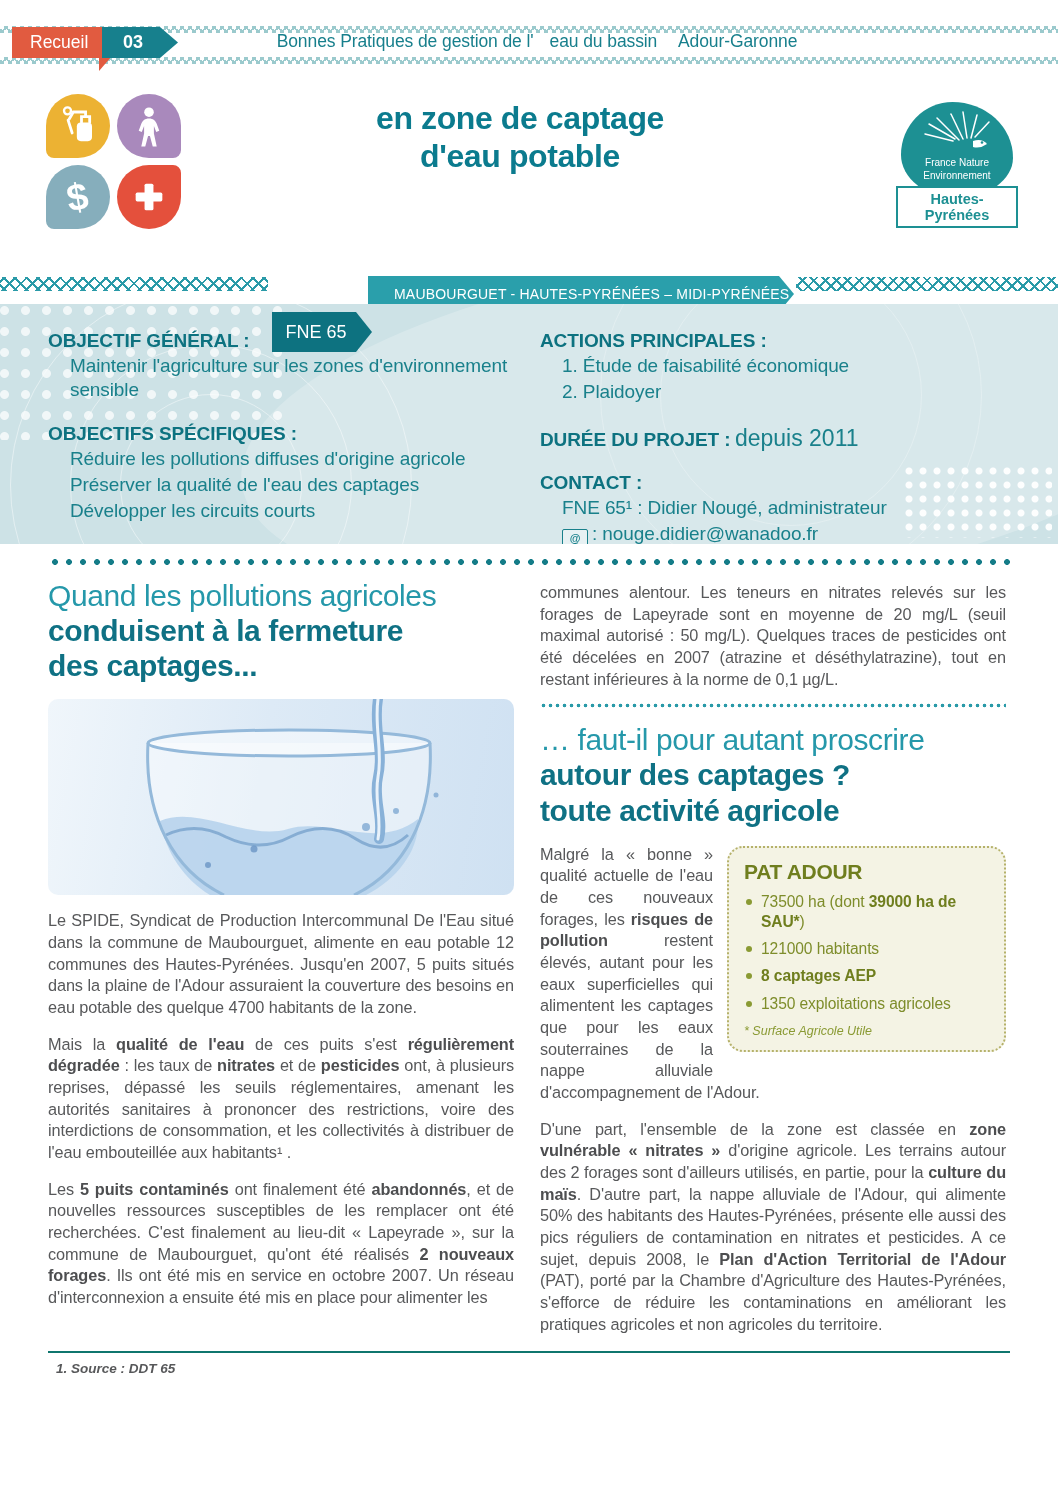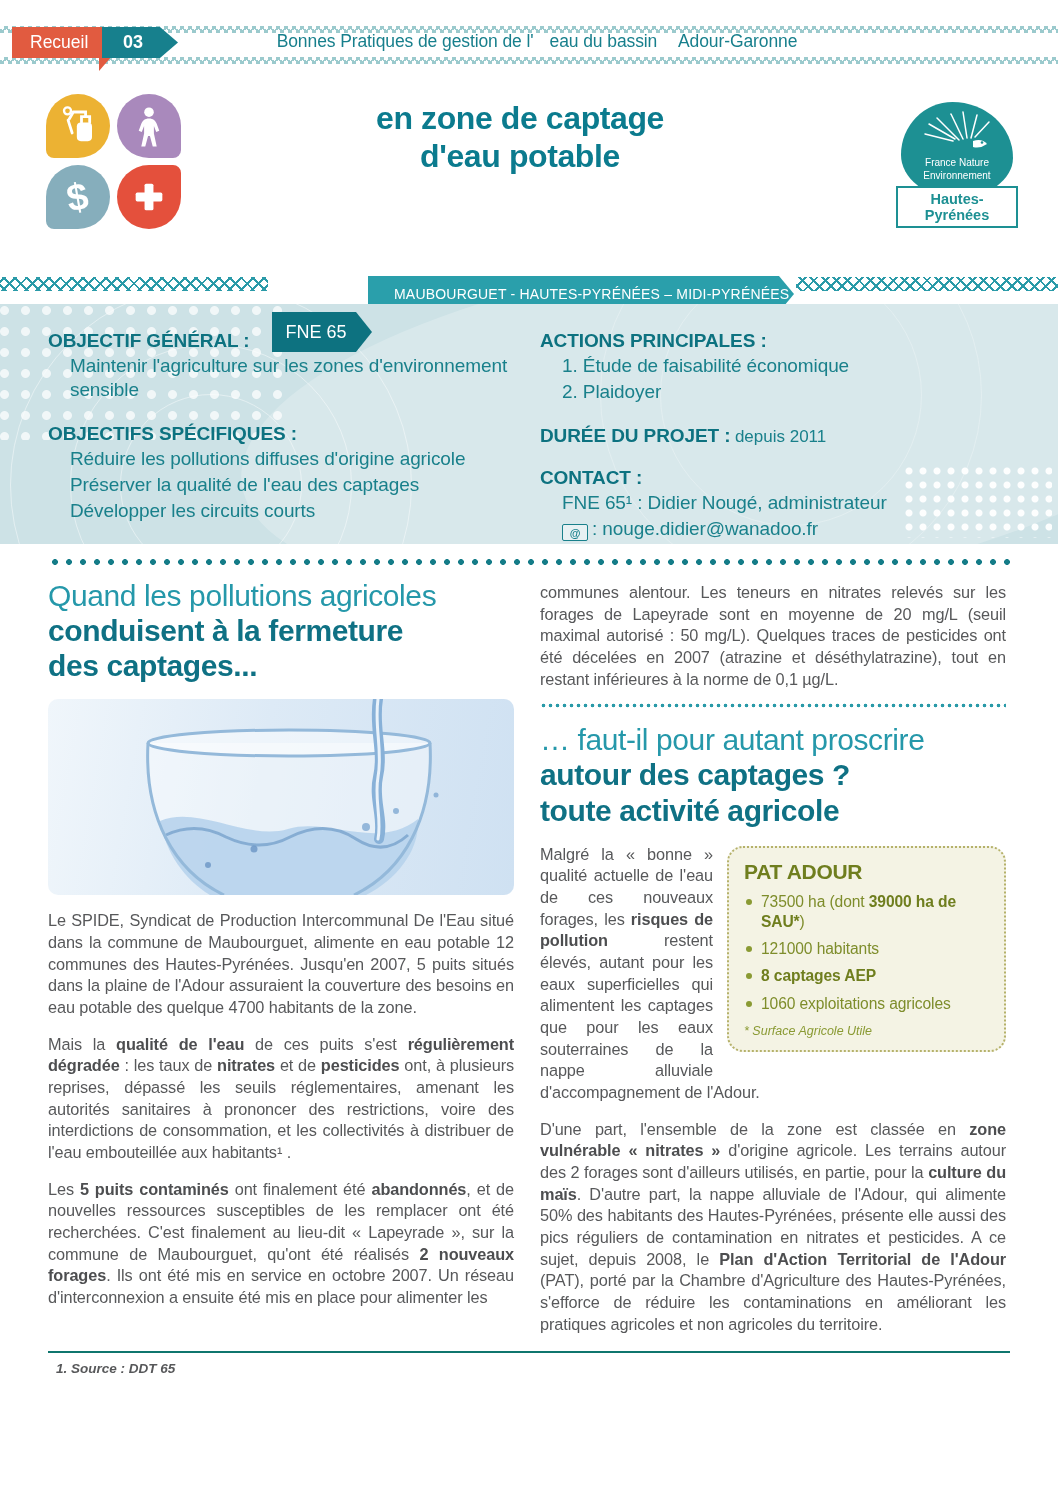--- a/index.html
+++ b/index.html
@@ -68,21 +68,21 @@
   .halftone{position:absolute;background-repeat:repeat;}
   .halftone.tl{left:-6px;top:-4px;width:290px;height:140px;opacity:.75;
       background-image:radial-gradient(circle,rgba(255,255,255,.95) 4px,transparent 5px);background-size:21px 21px;}
   .halftone.br{right:6px;bottom:6px;width:150px;height:74px;
       background-image:radial-gradient(circle,rgba(255,255,255,.95) 3px,transparent 4px);background-size:14px 14px;}
   .band-cols{position:relative;display:flex;gap:26px;padding:26px 48px 0;z-index:1;}
   .band-left,.band-right{width:466px;box-sizing:border-box;}
   .band-h{margin:0;color:#0d7280;font-size:19px;font-weight:700;letter-spacing:-0.1px;}
   .band-p{margin:2px 0 0 22px;color:#19808b;font-size:19px;line-height:1.28;letter-spacing:-0.1px;}
   .band-group{margin-top:20px;}
-  .duree-val{font-weight:400;color:#19808b;font-size:17px;}
+  .duree-val{font-weight:400;color:#19808b;font-size:23px;}
   .at-icon{display:inline-flex;align-items:center;justify-content:center;width:24px;height:15px;
       border:1.5px solid #19808b;border-radius:2px;font-size:11px;font-weight:700;color:#19808b;
       vertical-align:-2px;margin-right:4px;background:rgba(255,255,255,.4);}
   .band-foot{margin-top:20px;border-top:1px solid #7fb0b6;padding-top:6px;
       font-style:italic;font-size:13.5px;color:#19707c;}
   .band-foot .b{font-weight:700;}
 
   
   .dotsep{height:8px;margin:14px 48px 0;background-repeat:repeat-x;background-position:0 50%;
       background-image:radial-gradient(circle,#147c88 2.6px,transparent 3.2px);background-size:14px 8px;}
@@ -292,21 +292,21 @@
         <span class="hl hb">toute activité agricole</span>
       </h2>
 
       <div class="flow">
         <aside class="pat">
           <h3 class="pat-title">PAT ADOUR</h3>
           <ul>
             <li><span>73500 ha (dont </span><span class="b">39000 ha de SAU*</span><span>)</span></li>
             <li><span>121000 habitants</span></li>
             <li><span class="b">8 captages AEP</span></li>
-            <li><span>1060 exploitations agricoles</span></li>
+            <li><span>1350 exploitations agricoles</span></li>
           </ul>
           <div class="pat-foot">* Surface Agricole Utile</div>
         </aside>
 
         <p class="p mid"><span>Malgré la « bonne » qualité actuelle de l'eau de ces nouveaux forages, les </span><span class="b">risques de pollution</span><span> restent élevés, autant pour les eaux superficielles qui alimentent les captages que pour les eaux souterraines de la nappe alluviale d'accompagnement de l'Adour.</span></p>
         <p class="p"><span>D'une part, l'ensemble de la zone est classée en </span><span class="b">zone vulnérable « nitrates »</span><span> d'origine agricole. Les terrains autour des 2 forages sont d'ailleurs utilisés, en partie, pour la </span><span class="b">culture du maïs</span><span>. D'autre part, la nappe alluviale de l'Adour, qui alimente 50% des habitants des Hautes-Pyrénées, présente elle aussi des pics réguliers de contamination en nitrates et pesticides. A ce sujet, depuis 2008, le </span><span class="b">Plan d'Action Territorial de l'Adour</span><span> (PAT), porté par la Chambre d'Agriculture des Hautes-Pyrénées, s'efforce de réduire les contaminations en améliorant les pratiques agricoles et non agricoles du territoire.</span></p>
       </div>
     </div>
   </div>
 

